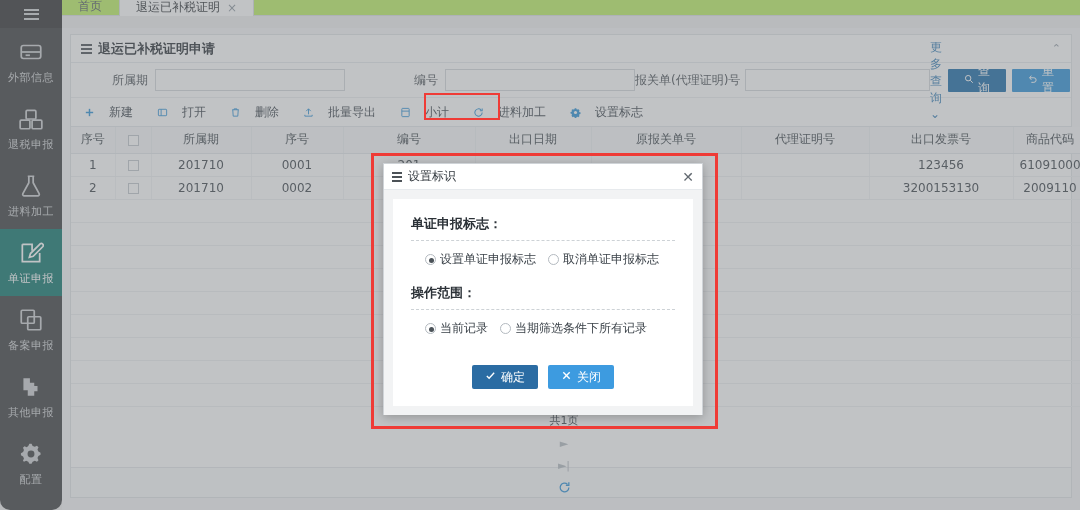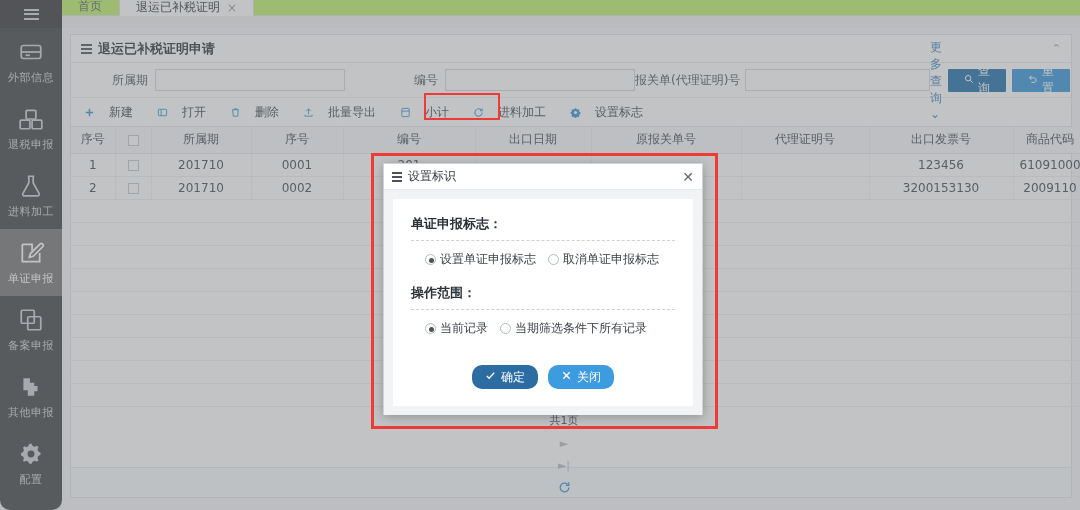--- a/index.html
+++ b/index.html
@@ -27,21 +27,21 @@
   .hamburger { display: flex; flex-direction: column; gap: 2.5px; }
   .hamburger i { display: block; width: 15px; height: 2px; background: #cfd2d4; }
   .side-item {
     height: 67px;
     display: flex; flex-direction: column;
     align-items: center; justify-content: center;
     gap: 5px;
     color: #cdd0d2;
     cursor: pointer;
   }
-  .side-item.active { background: #737373; color: #fff; }
+  .side-item.active { background: #0f766e; color: #fff; }
   .side-icon { width: 26px; height: 26px; display: block; }
   .side-icon svg { width: 26px; height: 26px; display: block; }
   .side-label { font-size: 11px; letter-spacing: .5px; }
 
   
   .tabbar {
     position: absolute; left: 62px; top: 0;
     width: 1018px; height: 16px;
     background: #bef264;
     border-bottom: 1px solid #dcdfe3;
@@ -250,21 +250,21 @@
     width: 5px; height: 5px; border-radius: 50%; background: #4b5258;
   }
   .sec2 { margin-top: 16px; }
   .modal-actions {
     display: flex; justify-content: center; gap: 10px;
     margin-top: 28px;
   }
   .mbtn {
     height: 24px; padding: 0 13px;
     display: inline-flex; align-items: center; gap: 5px;
-    font-size: 12px; color: #fff; border: none; cursor: pointer; border-radius: 10px;
+    font-size: 12px; color: #fff; border: none; cursor: pointer; border-radius: 2px;
   }
   .mbtn-ok { background: #2b6ca3; }
   .mbtn-close { background: #3d9be0; align-items: center; }
 
   
   .redbox {
     position: absolute;
     border: 3px solid #ef3b36;
     z-index: 40;
     pointer-events: none;

